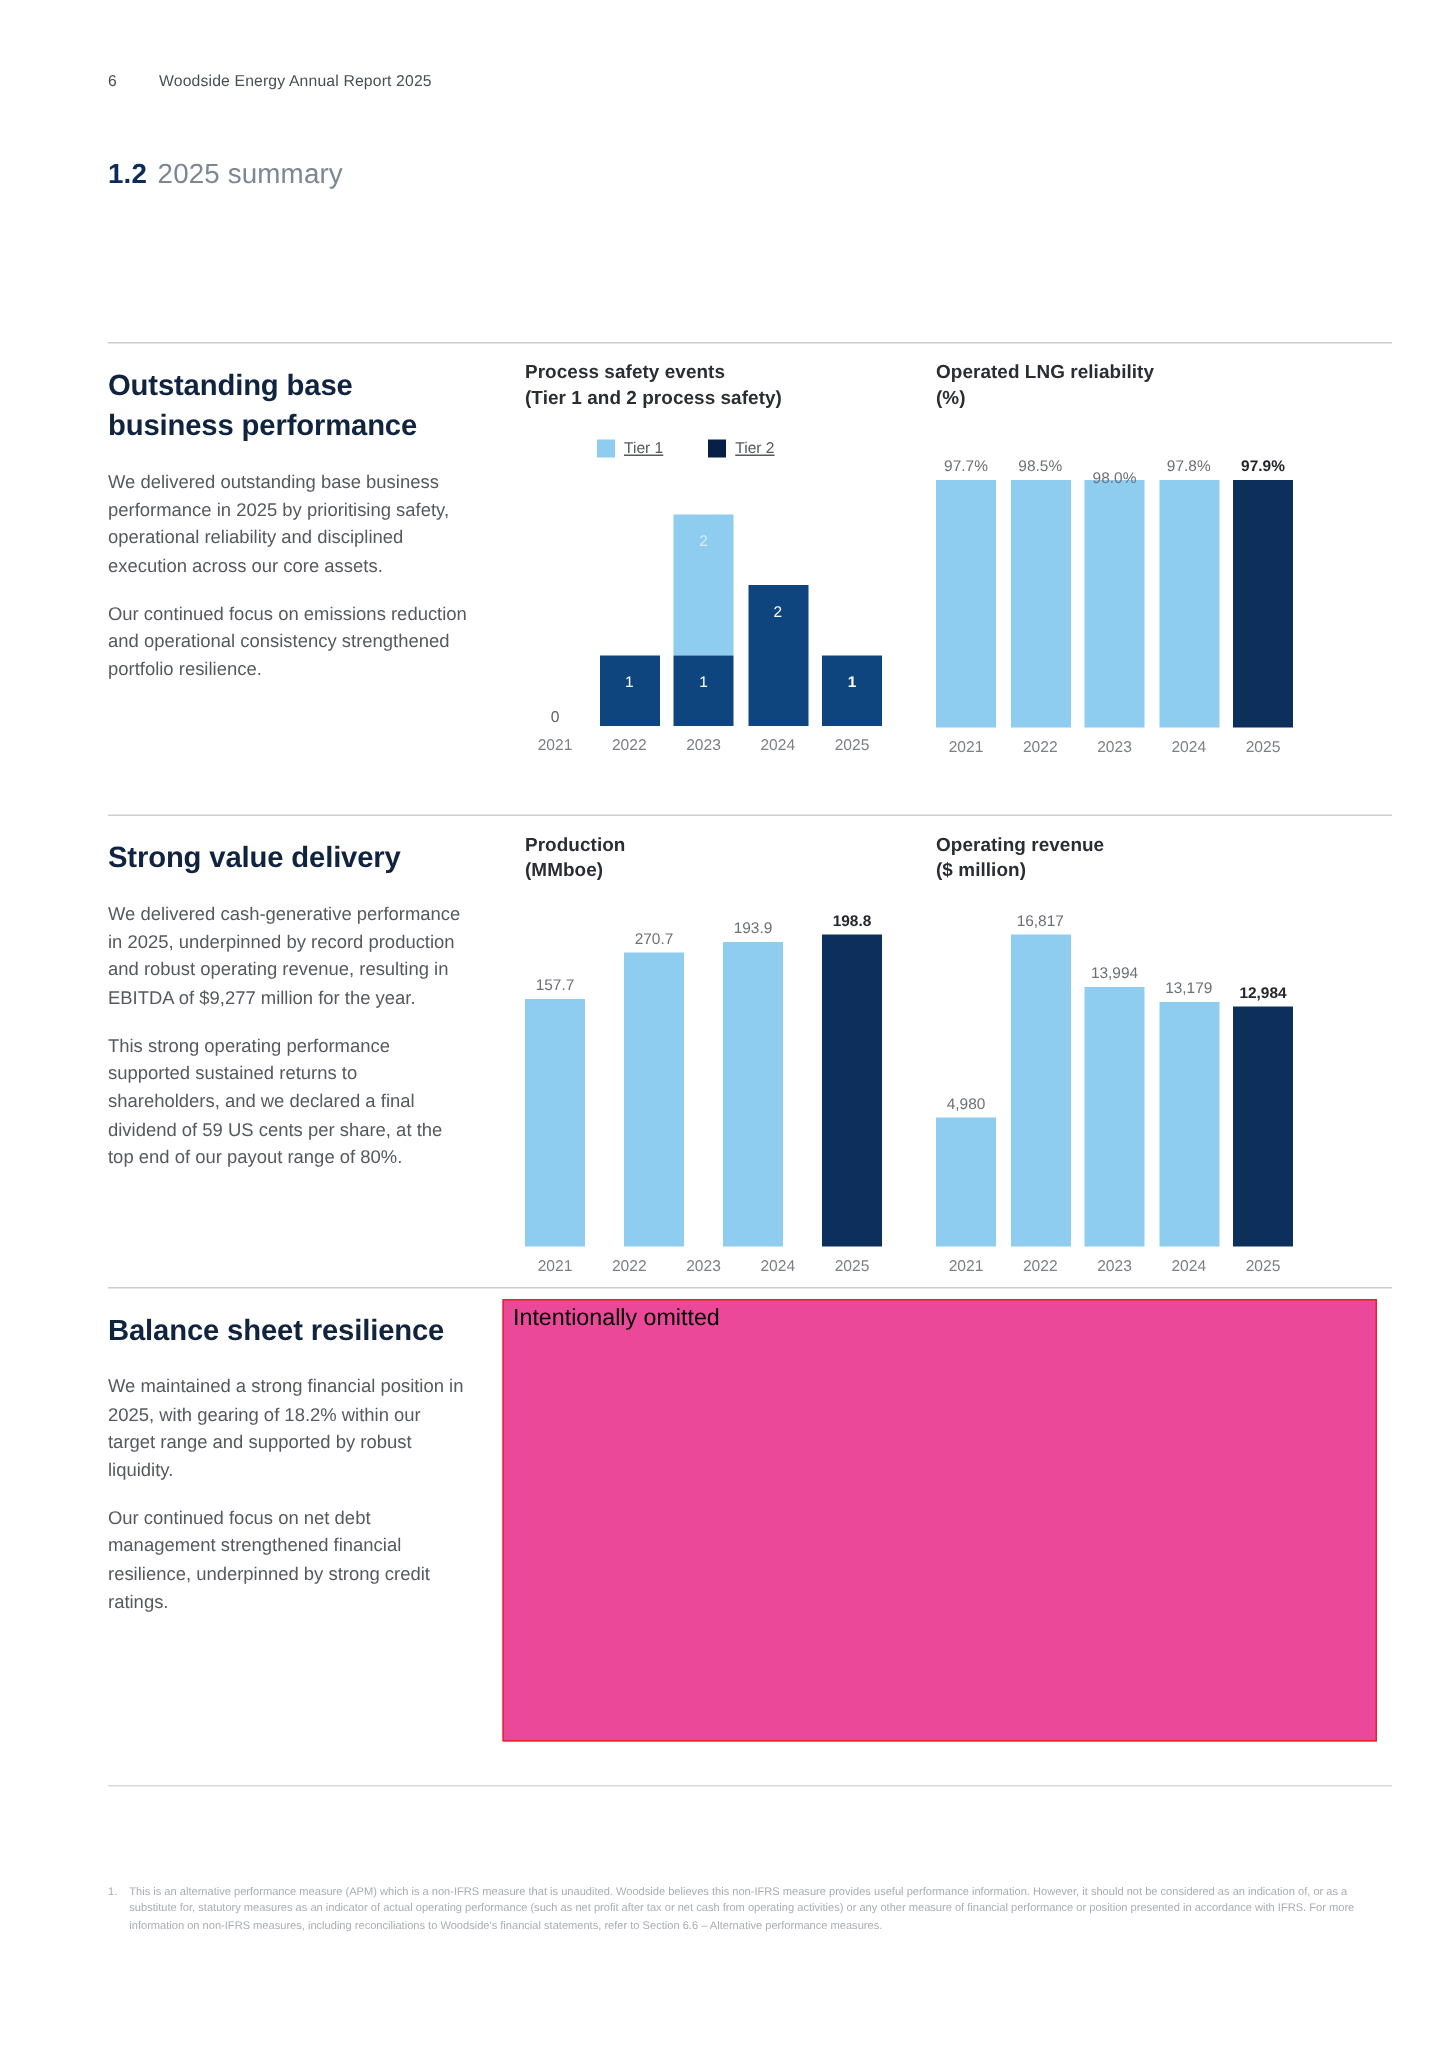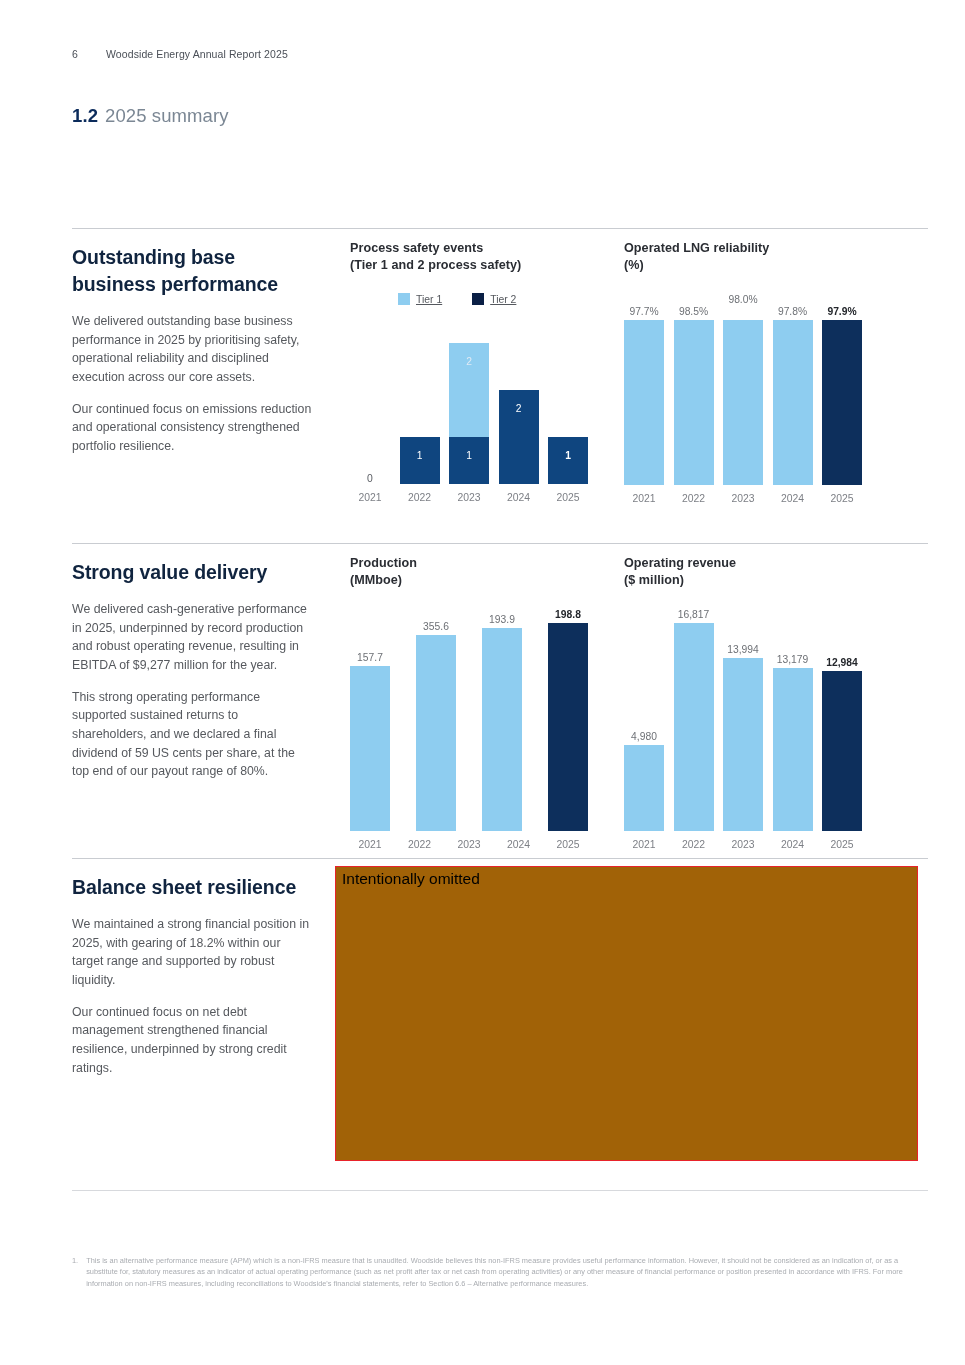--- a/index.html
+++ b/index.html
@@ -206,21 +206,21 @@
   }
 
   
   .omit-box {
     position: absolute;
     left: 335px;
     top: 866px;
     width: 583px;
     height: 295px;
     border: 1.5px solid #e8232a;
-    background: #a16207;
+    background: #ec4899;
     box-sizing: border-box;
   }
   .omit-box .omit-text {
     position: absolute;
     left: 6px;
     top: 3px;
     font-size: 15.5px;
     color: #000000;
   }
 
@@ -338,21 +338,21 @@
 
         <div class="col">
           <span class="bar-label-top" style="bottom:168px">97.7%</span>
           <span class="bar" style="height:165px;background:#8ecdf0"></span>
         </div>
         <div class="col">
           <span class="bar-label-top" style="bottom:168px">98.5%</span>
           <span class="bar" style="height:165px;background:#8ecdf0"></span>
         </div>
         <div class="col">
-          <span class="bar-label-top" style="bottom:180px">98.0%</span>
+          <span class="bar-label-top" style="bottom:160px">98.0%</span>
           <span class="bar" style="height:165px;background:#8ecdf0"></span>
         </div>
         <div class="col">
           <span class="bar-label-top" style="bottom:168px">97.8%</span>
           <span class="bar" style="height:165px;background:#8ecdf0"></span>
         </div>
         <div class="col">
           <span class="bar-label-top hl" style="bottom:168px">97.9%</span>
           <span class="bar" style="height:165px;background:#0d2f5c"></span>
         </div>
@@ -386,21 +386,21 @@
     </div>
 
     <div class="plot tall2" style="margin-top:34px;height:208px">
       <div class="bars">
 
         <div class="col">
           <span class="bar-label-top" style="bottom:168px">157.7</span>
           <span class="bar" style="height:165px;background:#8ecdf0"></span>
         </div>
         <div class="col">
-          <span class="bar-label-top" style="bottom:199px">355.6</span>
+          <span class="bar-label-top" style="bottom:199px">270.7</span>
           <span class="bar" style="height:196px;background:#8ecdf0"></span>
         </div>
         <div class="col">
           <span class="bar-label-top" style="bottom:206px">193.9</span>
           <span class="bar" style="height:203px;background:#8ecdf0"></span>
         </div>
         <div class="col">
           <span class="bar-label-top hl" style="bottom:211px">198.8</span>
           <span class="bar" style="height:208px;background:#0d2f5c"></span>
         </div>

